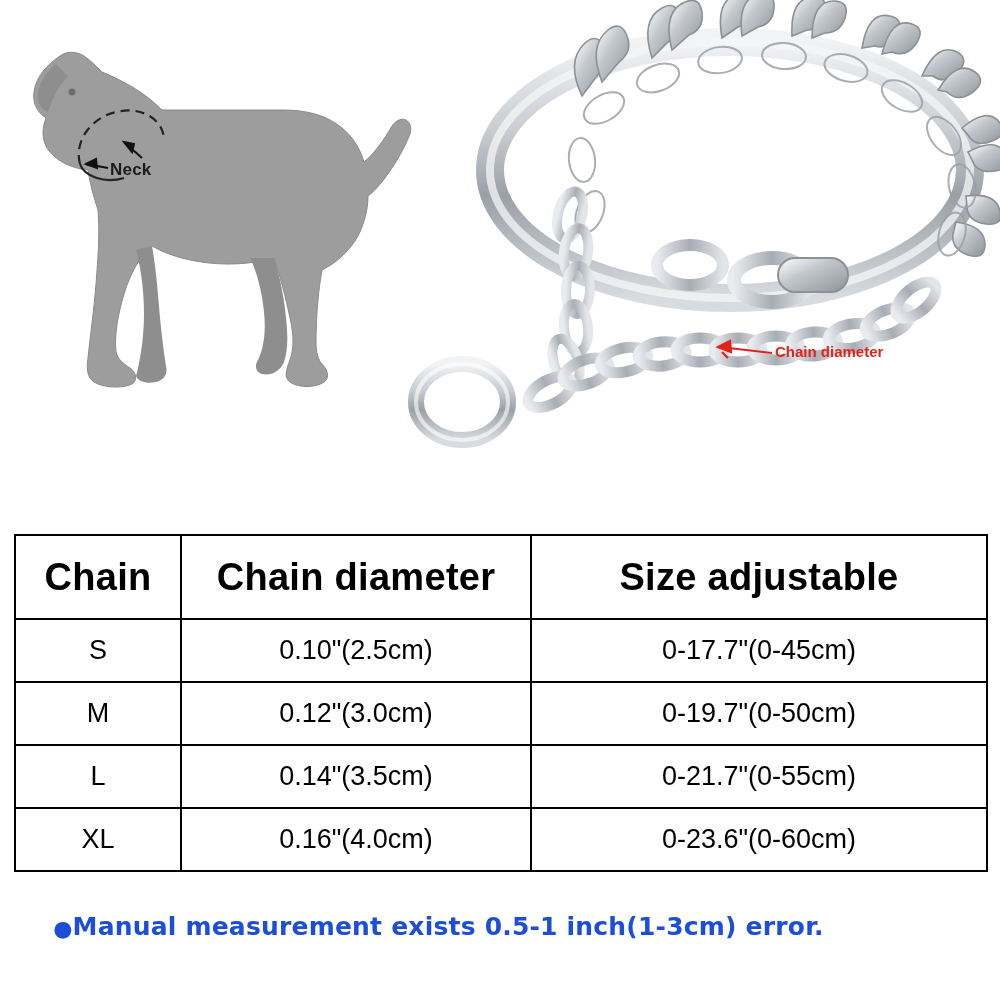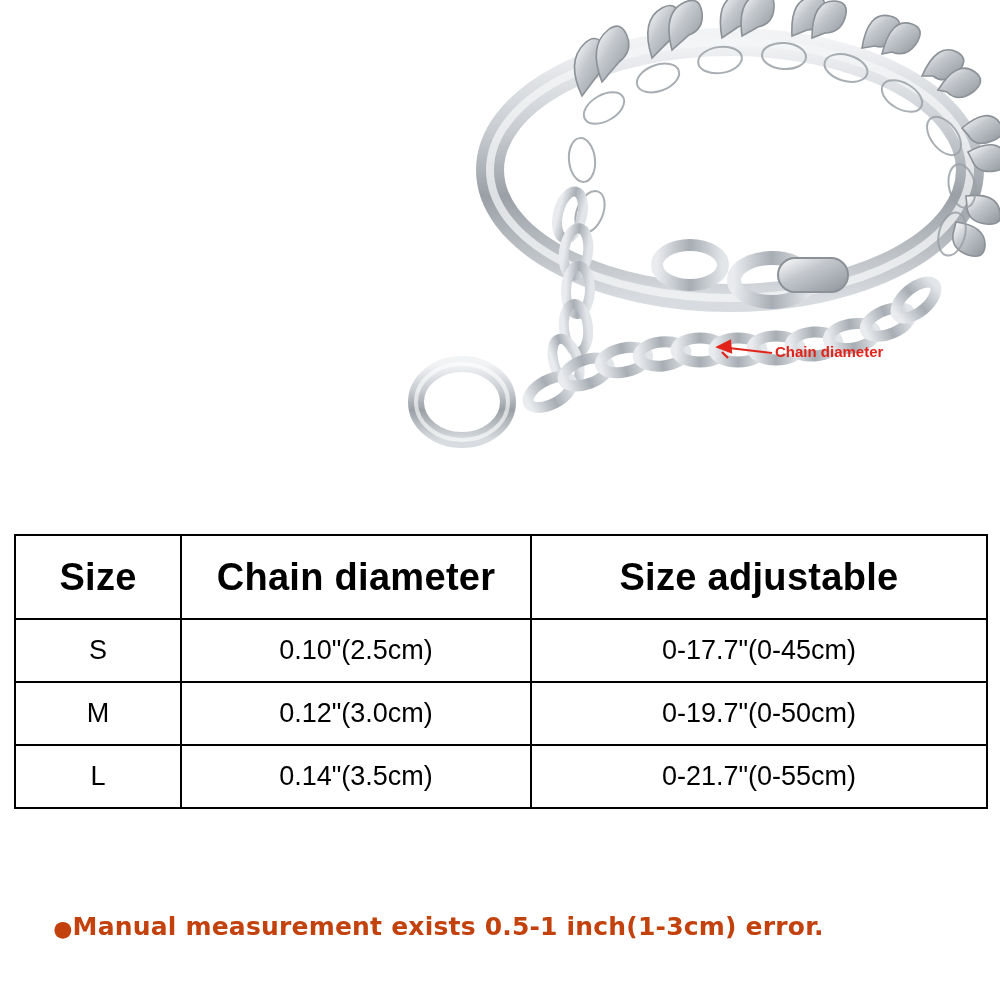--- a/index.html
+++ b/index.html
@@ -88,35 +88,99 @@
   #size-table col.c2 { width: 350px; }
   #size-table col.c3 { width: 456px; }
 
   
   #footnote {
     position: absolute;
     left: 0;
     top: 912px;
     width: 877px;
     text-align: center;
-    color: #c2410c;
+    color: #1d4ed8;
     font-size: 25px;
     font-weight: bold;
     letter-spacing: .2px;
     font-family: "DejaVu Sans", sans-serif;
   }
   #footnote .bullet { font-size: 22px; vertical-align: middle; }
 </style>
 </head>
 <body>
 
 <div id="page">
 
   <div id="illustration">
 
+    <div class="dog-wrap">
+      <svg width="420" height="400" viewBox="0 0 420 400" xmlns="http://www.w3.org/2000/svg">
+        <g>
+          <path fill="#9d9d9d" stroke="#8a8a8a" stroke-width="1" d="M48,38
+               C36,46 24,58 22,74
+               C20,88 28,96 34,100
+               C30,110 30,120 34,128
+               C40,140 56,150 76,152
+               C78,166 82,180 86,192
+               C88,214 86,240 84,266
+               C82,292 78,320 76,340
+               C74,352 76,360 82,364
+               L86,366 C96,370 112,370 120,366
+               C126,362 124,354 118,350
+               C112,346 106,342 104,334
+               C102,318 106,296 112,276
+               C118,256 128,238 140,228
+               C160,240 190,246 216,246
+               C232,246 248,244 262,240
+               C268,258 274,280 278,300
+               C282,318 282,330 278,342
+               C274,352 272,360 278,364
+               C286,370 304,370 312,364
+               C318,360 316,352 310,346
+               C306,342 304,334 304,324
+               C304,300 306,274 310,252
+               C326,244 338,232 346,218
+               C352,206 356,192 356,178
+               C364,172 372,162 380,150
+               C388,138 394,126 398,116
+               C400,110 398,104 394,102
+               C390,100 384,102 380,108
+               C372,122 362,136 352,144
+               C348,130 340,118 330,110
+               C316,98 296,92 272,92
+               L150,92
+               C142,84 132,76 122,70
+               C112,64 100,58 90,54
+               C84,48 78,42 72,38
+               C64,33 54,33 48,38 Z"></path>
+
+          <path fill="#8e8e8e" d="M44,46 C34,54 26,66 26,78 C26,86 30,92 36,94 C40,82 46,68 56,58 Z"></path>
+
+          <circle cx="60" cy="74" r="3.5" fill="#6d6d6d"></circle>
+
+          <path fill="#8e8e8e" d="M140,228 C144,250 146,276 148,300 C150,320 152,336 154,348 C156,356 152,362 144,364 C136,366 126,364 124,358 C128,344 132,320 132,296 C132,270 128,246 124,232 Z"></path>
+          <path fill="#8e8e8e" d="M262,240 C268,258 272,280 274,300 C276,318 276,332 272,344 C268,354 258,358 250,356 C244,354 242,348 246,342 C252,330 254,312 252,294 C250,272 244,252 238,240 Z"></path>
+
+          <path fill="#9d9d9d" d="M356,178 C362,172 370,162 378,150 C386,138 392,126 396,116 C398,110 396,105 392,104 C388,103 384,106 381,112 C374,126 364,140 354,150 Z"></path>
+        </g>
+
+        <path d="M68,146 C62,124 78,100 104,94 C128,88 150,100 152,120" fill="none" stroke="#222" stroke-width="2.2" stroke-dasharray="9,6"></path>
+
+        <path d="M68,146 C72,158 92,166 112,160" fill="none" stroke="#222" stroke-width="2.2"></path>
+
+        <g stroke="#111" stroke-width="2" fill="#111">
+          <line x1="130" y1="140" x2="112" y2="124"></line>
+          <polygon points="112,124 122,126 120,134"></polygon>
+          <line x1="96" y1="150" x2="74" y2="146"></line>
+          <polygon points="74,146 84,141 85,150"></polygon>
+        </g>
+      </svg>
+      <div class="neck-label">Neck</div>
+    </div>
 
     <div class="collar-wrap">
       <svg width="600" height="500" viewBox="0 0 600 500" xmlns="http://www.w3.org/2000/svg">
         <defs>
           <linearGradient id="steel" x1="0" y1="0" x2="0" y2="1">
             <stop offset="0%" stop-color="#f2f3f5"></stop>
             <stop offset="35%" stop-color="#c8ccd1"></stop>
             <stop offset="60%" stop-color="#9aa0a6"></stop>
             <stop offset="100%" stop-color="#d8dbdf"></stop>
           </linearGradient>
@@ -216,41 +280,46 @@
   </div>
 
   <table id="size-table">
     <colgroup>
       <col class="c1">
         <col class="c2">
         <col class="c3">
     </colgroup>
     <thead>
       <tr>
-        <th>Size</th>
+        <th>Chain</th>
         <th>Chain diameter</th>
         <th>Size adjustable</th>
       </tr>
     </thead>
     <tbody>
       <tr>
         <td>S</td>
         <td>0.10"(2.5cm)</td>
         <td>0-17.7"(0-45cm)</td>
       </tr>
       <tr>
         <td>M</td>
         <td>0.12"(3.0cm)</td>
         <td>0-19.7"(0-50cm)</td>
       </tr>
       <tr>
         <td>L</td>
         <td>0.14"(3.5cm)</td>
         <td>0-21.7"(0-55cm)</td>
       </tr>
+      <tr>
+        <td>XL</td>
+        <td>0.16"(4.0cm)</td>
+        <td>0-23.6"(0-60cm)</td>
+      </tr>
     </tbody>
   </table>
 
   <div id="footnote">
     <span class="bullet">●</span><span>Manual measurement exists 0.5-1 inch(1-3cm) error.</span>
   </div>
 
 </div>
 
 </body></html>

